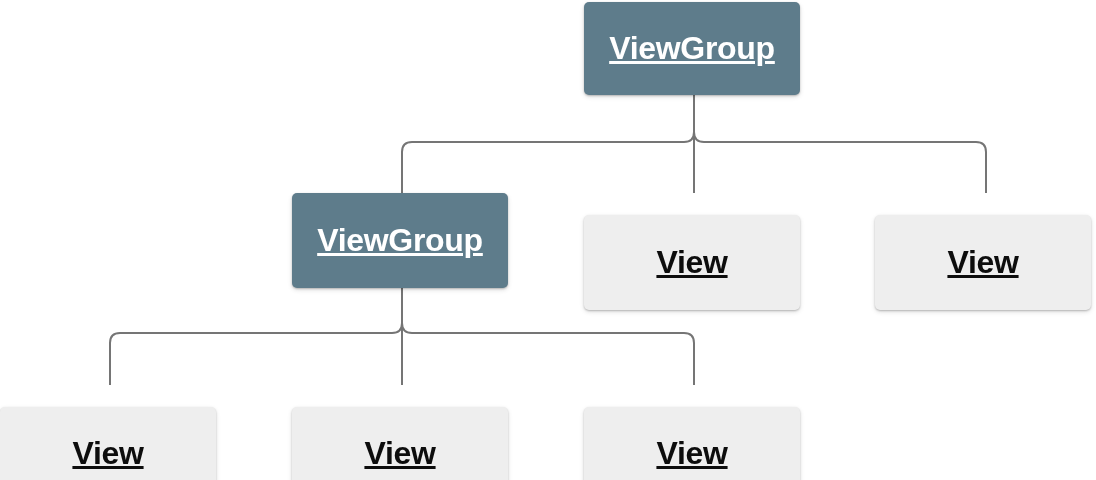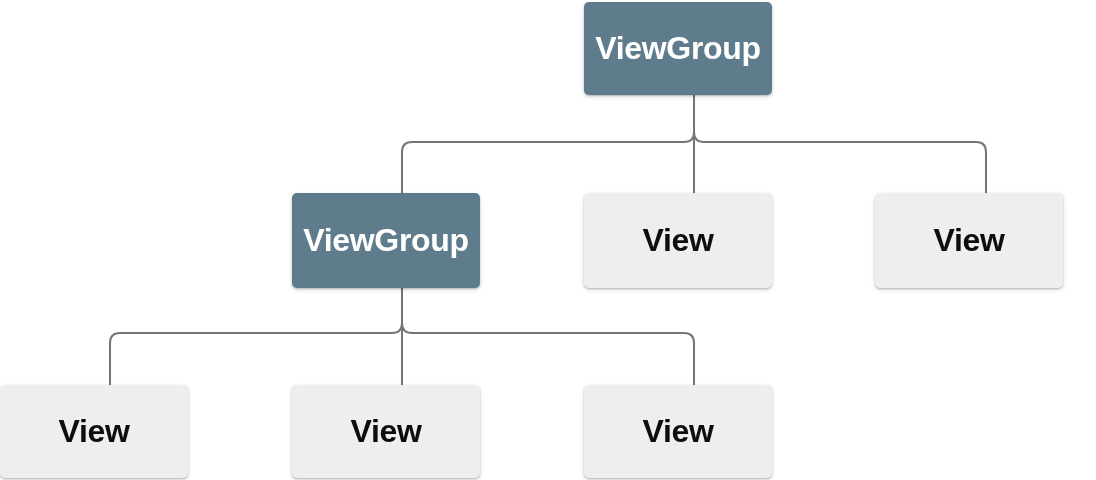--- a/index.html
+++ b/index.html
@@ -24,33 +24,34 @@
     left:0;top:0;
     width:1096px;height:480px;
   }
   .edges path{
     fill:none;
     stroke:var(--connector);
     stroke-width:2;
   }
   .node{
     position:absolute;
-    width:188px;
+    width:216px;
     display:flex;
     align-items:center;
     justify-content:center;
     border-radius:5px;
     font-weight:bold;
     font-size:32px;
     letter-spacing:-0.3px;
     box-shadow:0 1px 2px rgba(0,0,0,0.22), 0 2px 5px rgba(0,0,0,0.12);
     user-select:none;
+    text-decoration:underline;
   }
   .node.viewgroup{background:var(--viewgroup-fill);color:var(--viewgroup-text);}
-  .node.view{background:var(--view-fill);color:var(--view-text);}
+  .node.view{background:var(--view-fill);color:var(--view-text);margin-top:22px;}
 </style>
 </head>
 <body>
 
 <div class="canvas">
 
   <svg class="edges" viewBox="0 0 1096 480" xmlns="http://www.w3.org/2000/svg" aria-hidden="true">
 
     <path d="M694,95 L694,193"></path>
 

